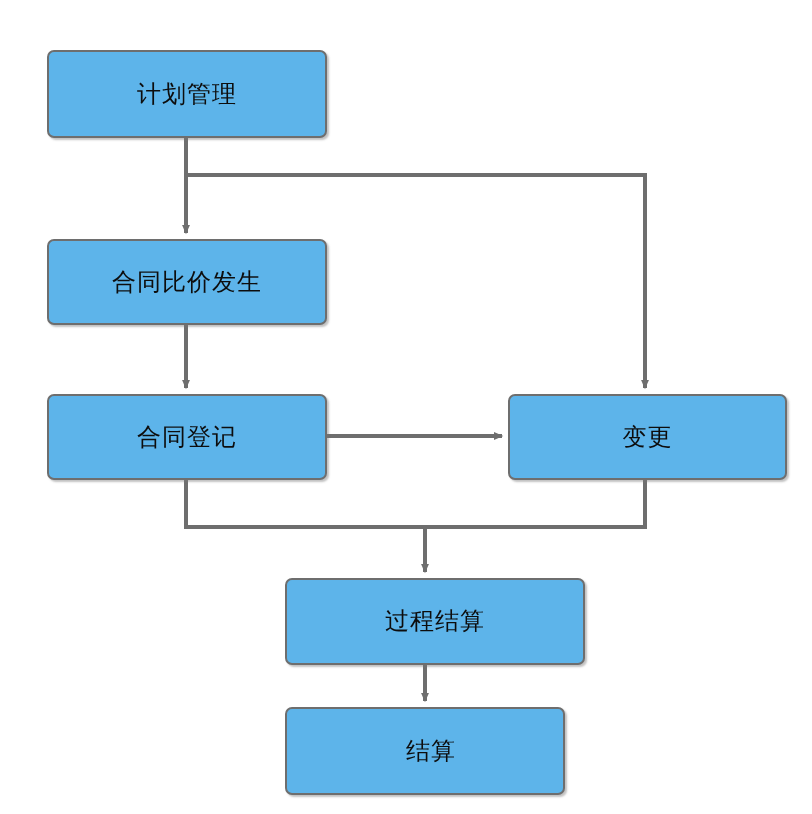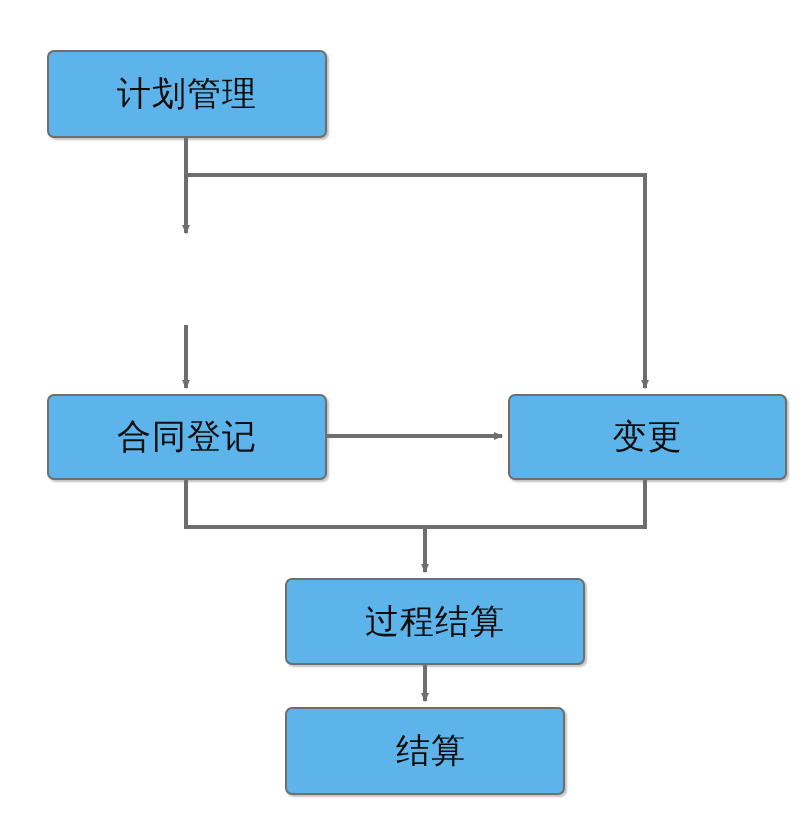--- a/index.html
+++ b/index.html
@@ -33,21 +33,21 @@
     border: 2px solid #6e6e6e;
     border-radius: 7px;
     display: flex;
     align-items: center;
     justify-content: center;
     box-shadow: 2px 2px 2px rgba(120,120,120,0.45);
     z-index: 2;
   }
   .node-label {
     color: #0d0d0d;
-    font-size: 34px;
+    font-size: 24px;
     line-height: 1.1;
     letter-spacing: 1px;
     white-space: nowrap;
     font-weight: 400;
   }
   
   #node-plan      { left: 47px;  top: 50px;  width: 280px; height: 88px; }
   #node-compare   { left: 47px;  top: 239px; width: 280px; height: 86px; }
   #node-register  { left: 47px;  top: 394px; width: 280px; height: 86px; }
   #node-change    { left: 508px; top: 394px; width: 279px; height: 86px; }
@@ -82,20 +82,23 @@
 
     <path d="M 425 527 L 425 572" fill="none" stroke="#6e6e6e" stroke-width="4" marker-end="url(#arrowhead)"></path>
 
     <path d="M 425 665 L 425 701" fill="none" stroke="#6e6e6e" stroke-width="4" marker-end="url(#arrowhead)"></path>
   </svg>
 
   <div class="node" id="node-plan">
     <span class="node-label">计划管理</span>
   </div>
 
+  <div class="node" id="node-compare">
+    <span class="node-label">合同比价发生</span>
+  </div>
 
   <div class="node" id="node-register">
     <span class="node-label">合同登记</span>
   </div>
 
   <div class="node" id="node-change">
     <span class="node-label">变更</span>
   </div>
 
   <div class="node" id="node-progress">

